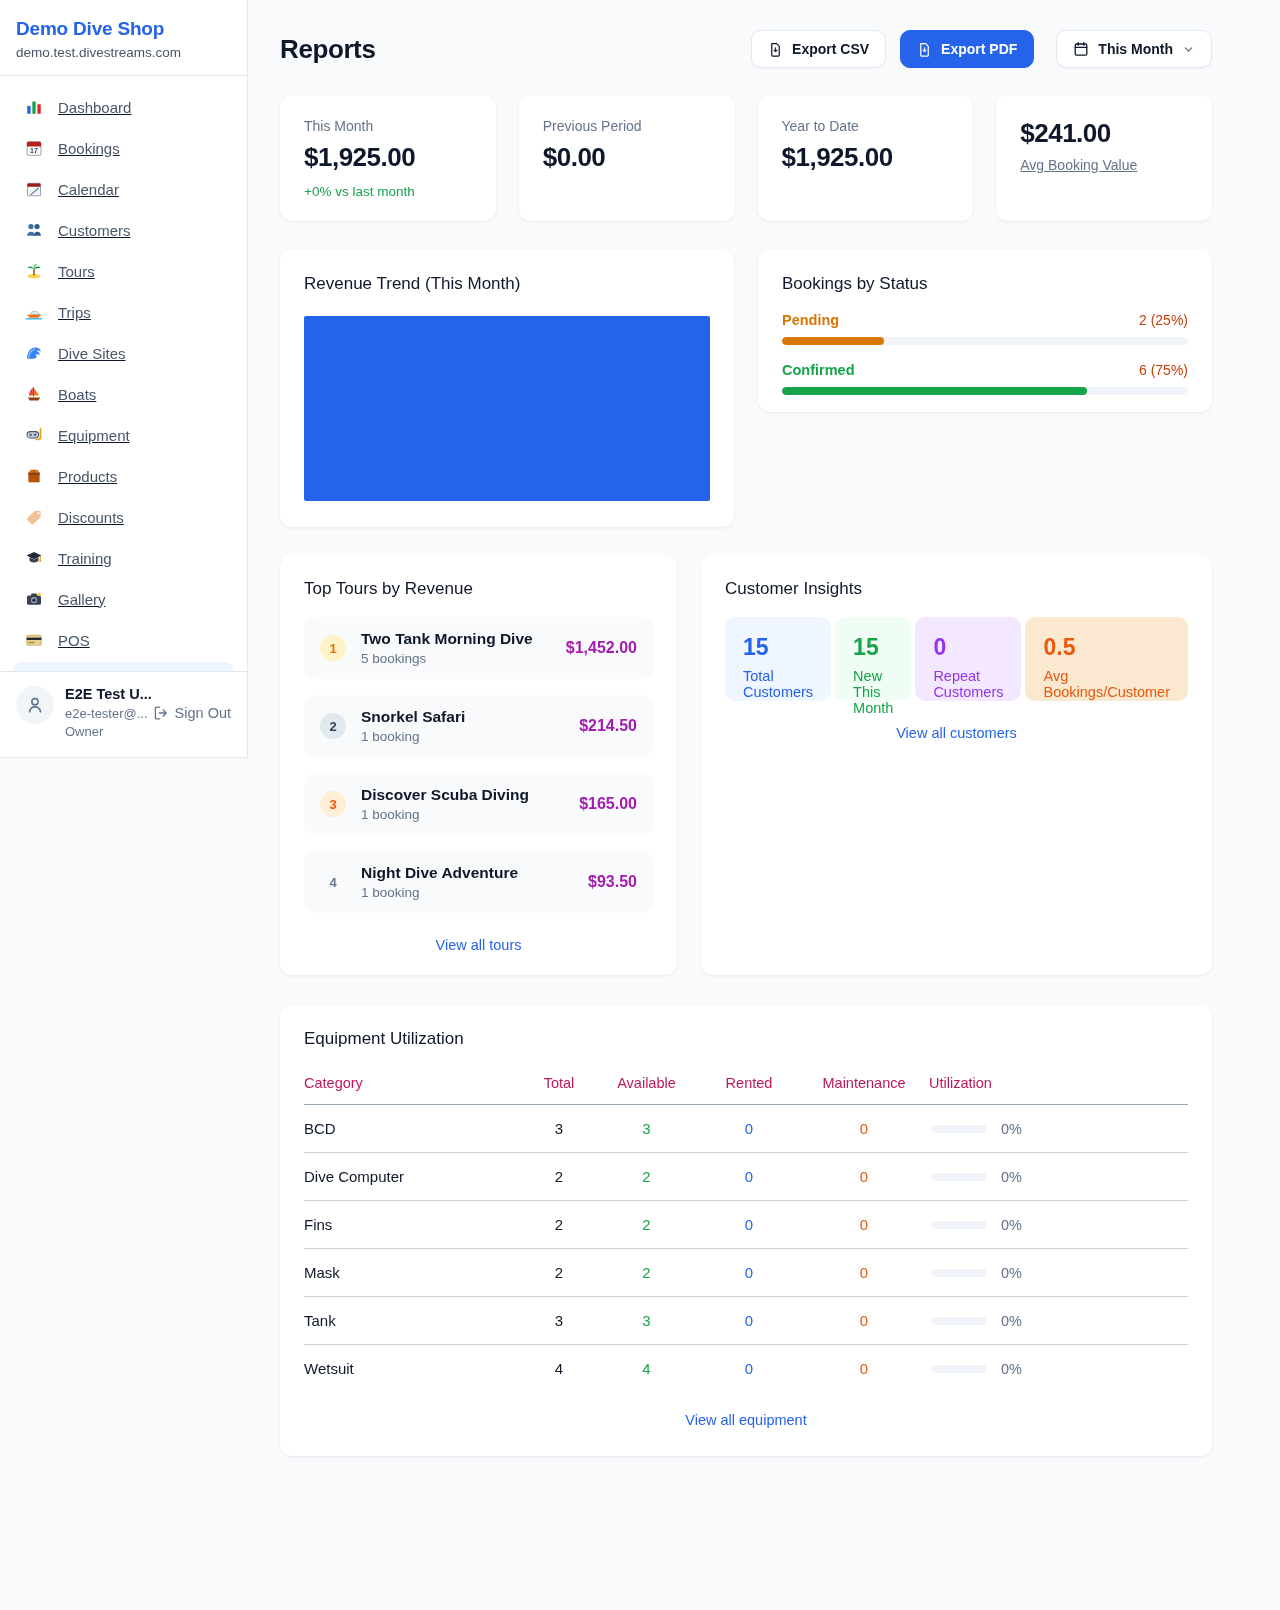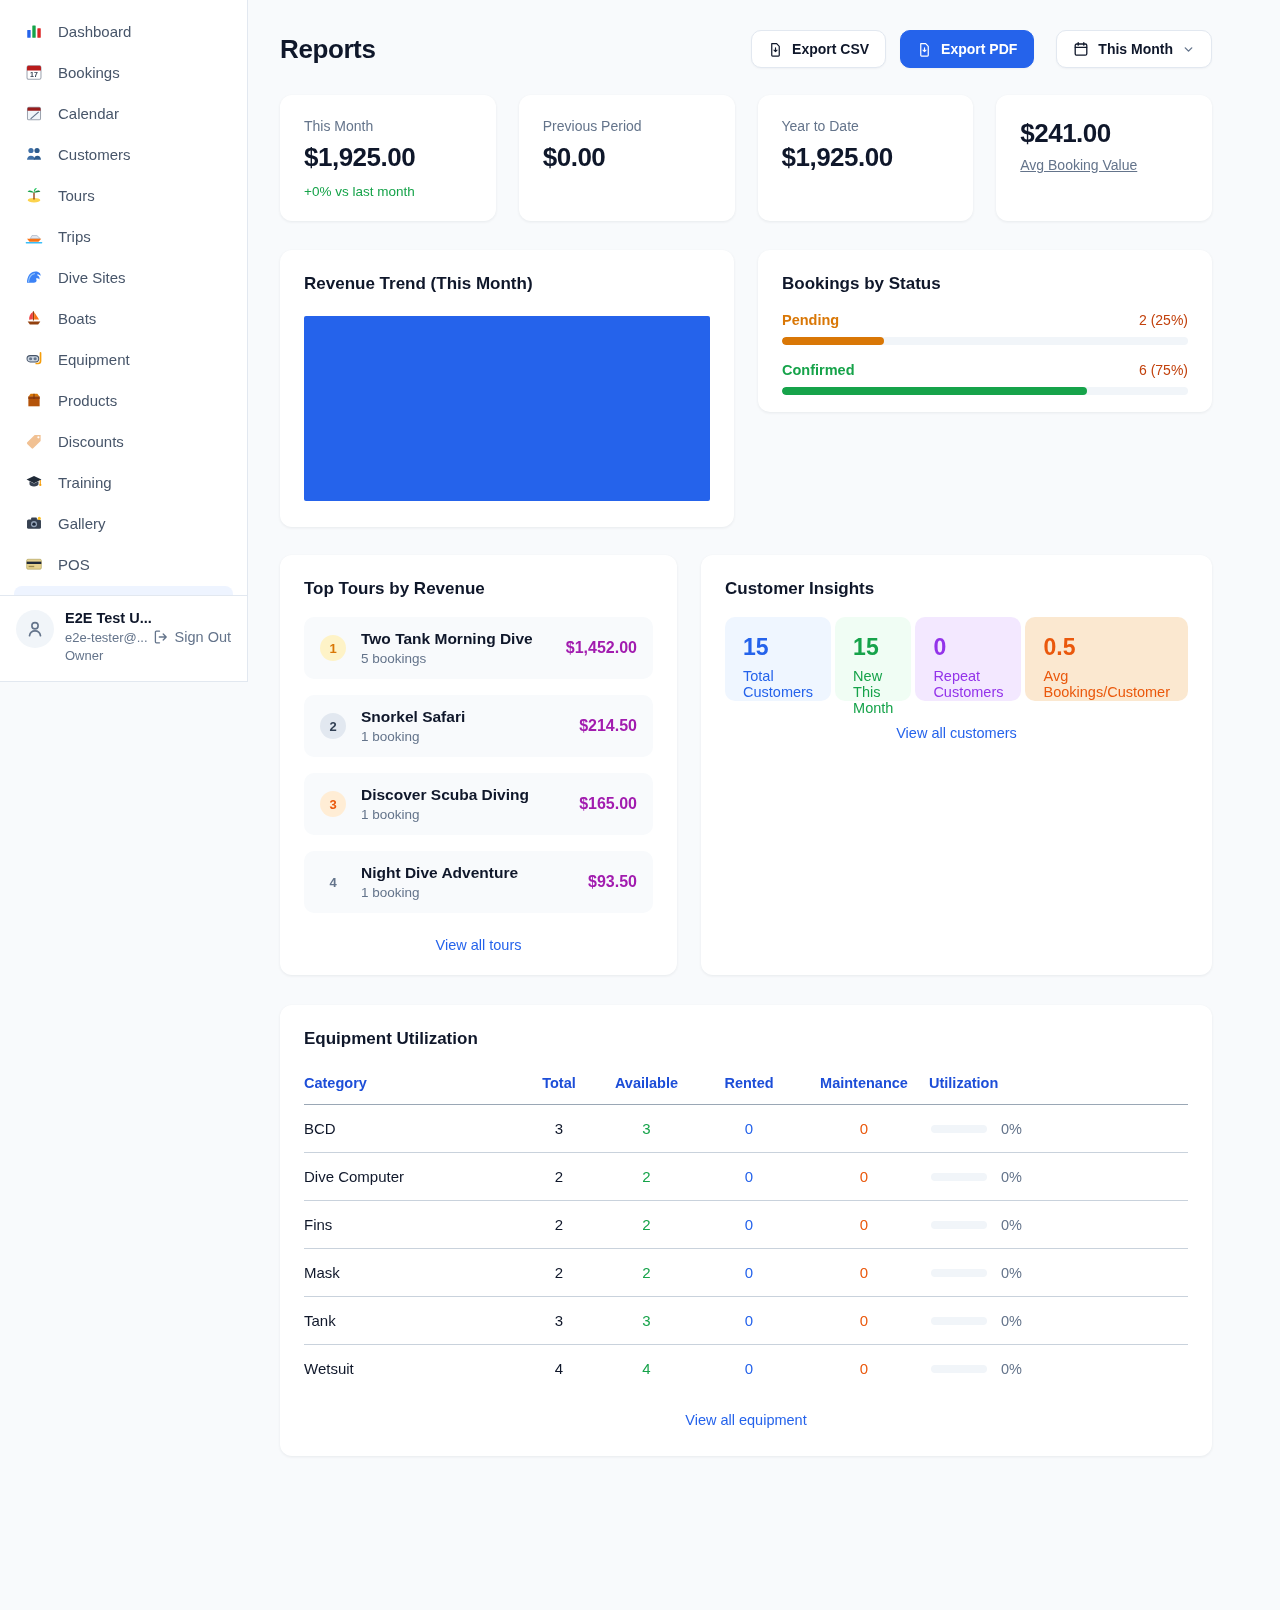--- a/index.html
+++ b/index.html
@@ -10,21 +10,21 @@
     color:#0f172a;
   }
   .app { display:flex; width:1280px; }
 
   
   aside { width:248px; flex-shrink:0; }
   .side-panel { background:#fff; border-right:1px solid #e2e8f0; border-bottom:1px solid #e2e8f0; }
   .brand { padding:18px 16px 15px; border-bottom:1px solid #e2e8f0; }
   .brand-name { color:#2563eb; font-size:19px; font-weight:800; letter-spacing:-0.2px; cursor:pointer; }
   .brand-domain { color:#475569; font-size:13.5px; margin-top:5px; }
-  nav { padding:12px 12px 0; }
+  nav { padding:12px 12px 0;text-decoration:underline; }
   nav ul { list-style:none; }
   .nav-item { display:flex; align-items:center; gap:14px; padding:10px 12px; border-radius:8px;
     color:#475569; font-size:15px; cursor:pointer; margin-bottom:3px; }
   .nav-item .ni { width:20px; height:18px; display:flex; align-items:center; justify-content:center; flex-shrink:0; }
   .nav-item svg { width:18px; height:18px; }
   .active-sliver { height:9px; background:#eef4ff; border-radius:8px 8px 0 0; margin:2px 2px 0; }
   .side-footer { border-top:1px solid #e2e8f0; padding:14px 16px 18px; display:flex; gap:11px; }
   .avatar { width:38px; height:38px; border-radius:50%; background:#f1f5f9; color:#64748b;
     display:flex; align-items:center; justify-content:center; flex-shrink:0; }
   .user-block { flex:1; min-width:0; }
@@ -52,21 +52,21 @@
     box-shadow:0 1px 3px rgba(15,23,42,.07); }
   .stat-label { font-size:14px; color:#64748b; }
   .stat-value { font-size:26px; font-weight:800; letter-spacing:-0.5px; margin-top:8px; }
   .stat-delta { font-size:13.5px; color:#16a34a; margin-top:11px; }
   .stat-card.flip .stat-value { margin-top:0; }
   .stat-card.flip .stat-label { margin-top:8px;text-decoration:underline; }
 
   .grid2 { display:grid; grid-template-columns:1fr 1fr; gap:24px; align-items:start; }
   .row1 { margin-bottom:28px; }
   .card { background:#fff; border-radius:12px; padding:24px; box-shadow:0 1px 3px rgba(15,23,42,.07); }
-  .card h3 { font-size:17px; font-weight:700; margin-bottom:18px; }
+  .card h3 { font-size:17px; font-weight:400; margin-bottom:18px; }
   .h-rev { height:277px; }
   .h-status { height:162px; }
   .row2 .card { height:420px; }
 
   .chart-block { height:185px; border-radius:2px; margin-top:22px; }
 
   .status-row .head { display:flex; justify-content:space-between; align-items:center; margin-bottom:9px; }
   .status-label { font-size:14.5px; font-weight:700; }
   .status-val { font-size:14px; color:#c2410c; }
   .track { height:8px; background:#f1f5f9; border-radius:4px; overflow:hidden; margin-bottom:17px; }
@@ -92,21 +92,21 @@
   .tile { border-radius:10px; padding:17px 18px; height:84px; }
   .tile .t-val { font-size:23px; font-weight:800; }
   .tile .t-label { font-size:14.5px; margin-top:7px; }
   .tile.blue { background:#eff6ff; color:#2563eb; }
   .tile.green { background:#f0fdf4; color:#16a34a; }
   .tile.purple { background:#f3e8ff; color:#9333ea; }
   .tile.orange { background:#fbe8d0; color:#ea580c; }
 
   .card.equipment { margin-top:30px; padding-bottom:28px; }
   table { width:100%; border-collapse:collapse; }
-  thead th { text-align:center; font-weight:700; font-size:14.5px; color:#1d4ed8;
+  thead th { text-align:center; font-weight:400; font-size:14.5px; color:#be185d;
     padding:8px 0 13px; border-bottom:1px solid #9aa7b5; }
   thead th.cat, thead th.util { text-align:left; }
   tbody td { padding:15px 0; border-bottom:1px solid #c9d2dc; font-size:15px; text-align:center; }
   tbody tr:last-child td { border-bottom:none; }
   td.cat { text-align:left; font-weight:500; color:#0f172a; }
   td.avail { color:#16a34a; }
   td.rent { color:#2563eb; }
   td.maint { color:#ea580c; }
   td.util { text-align:left; }
   .util-wrap { display:flex; align-items:center; gap:14px; padding-left:2px; }
@@ -117,20 +117,24 @@
   col.c-cat { width:220px; } col.c-tot { width:70px; } col.c-av { width:105px; }
   col.c-re { width:100px; } col.c-ma { width:130px; }
 </style>
 </head>
 <body>
 
 <div class="app">
 
   <aside>
     <div class="side-panel">
+      <div class="brand">
+        <div class="brand-name">Demo Dive Shop</div>
+        <div class="brand-domain">demo.test.divestreams.com</div>
+      </div>
       <nav>
         <ul id="nav-list">
             <li class="nav-item">
               <span class="ni">
                 <svg viewBox="0 0 16 16">
                   <rect x="2" y="7" width="3" height="7" rx=".5" fill="#2563eb"></rect>
                   <rect x="6.5" y="3" width="3" height="11" rx=".5" fill="#16a34a"></rect>
                   <rect x="11" y="5.5" width="3" height="8.5" rx=".5" fill="#dc2626"></rect>
                 </svg>
               </span>

